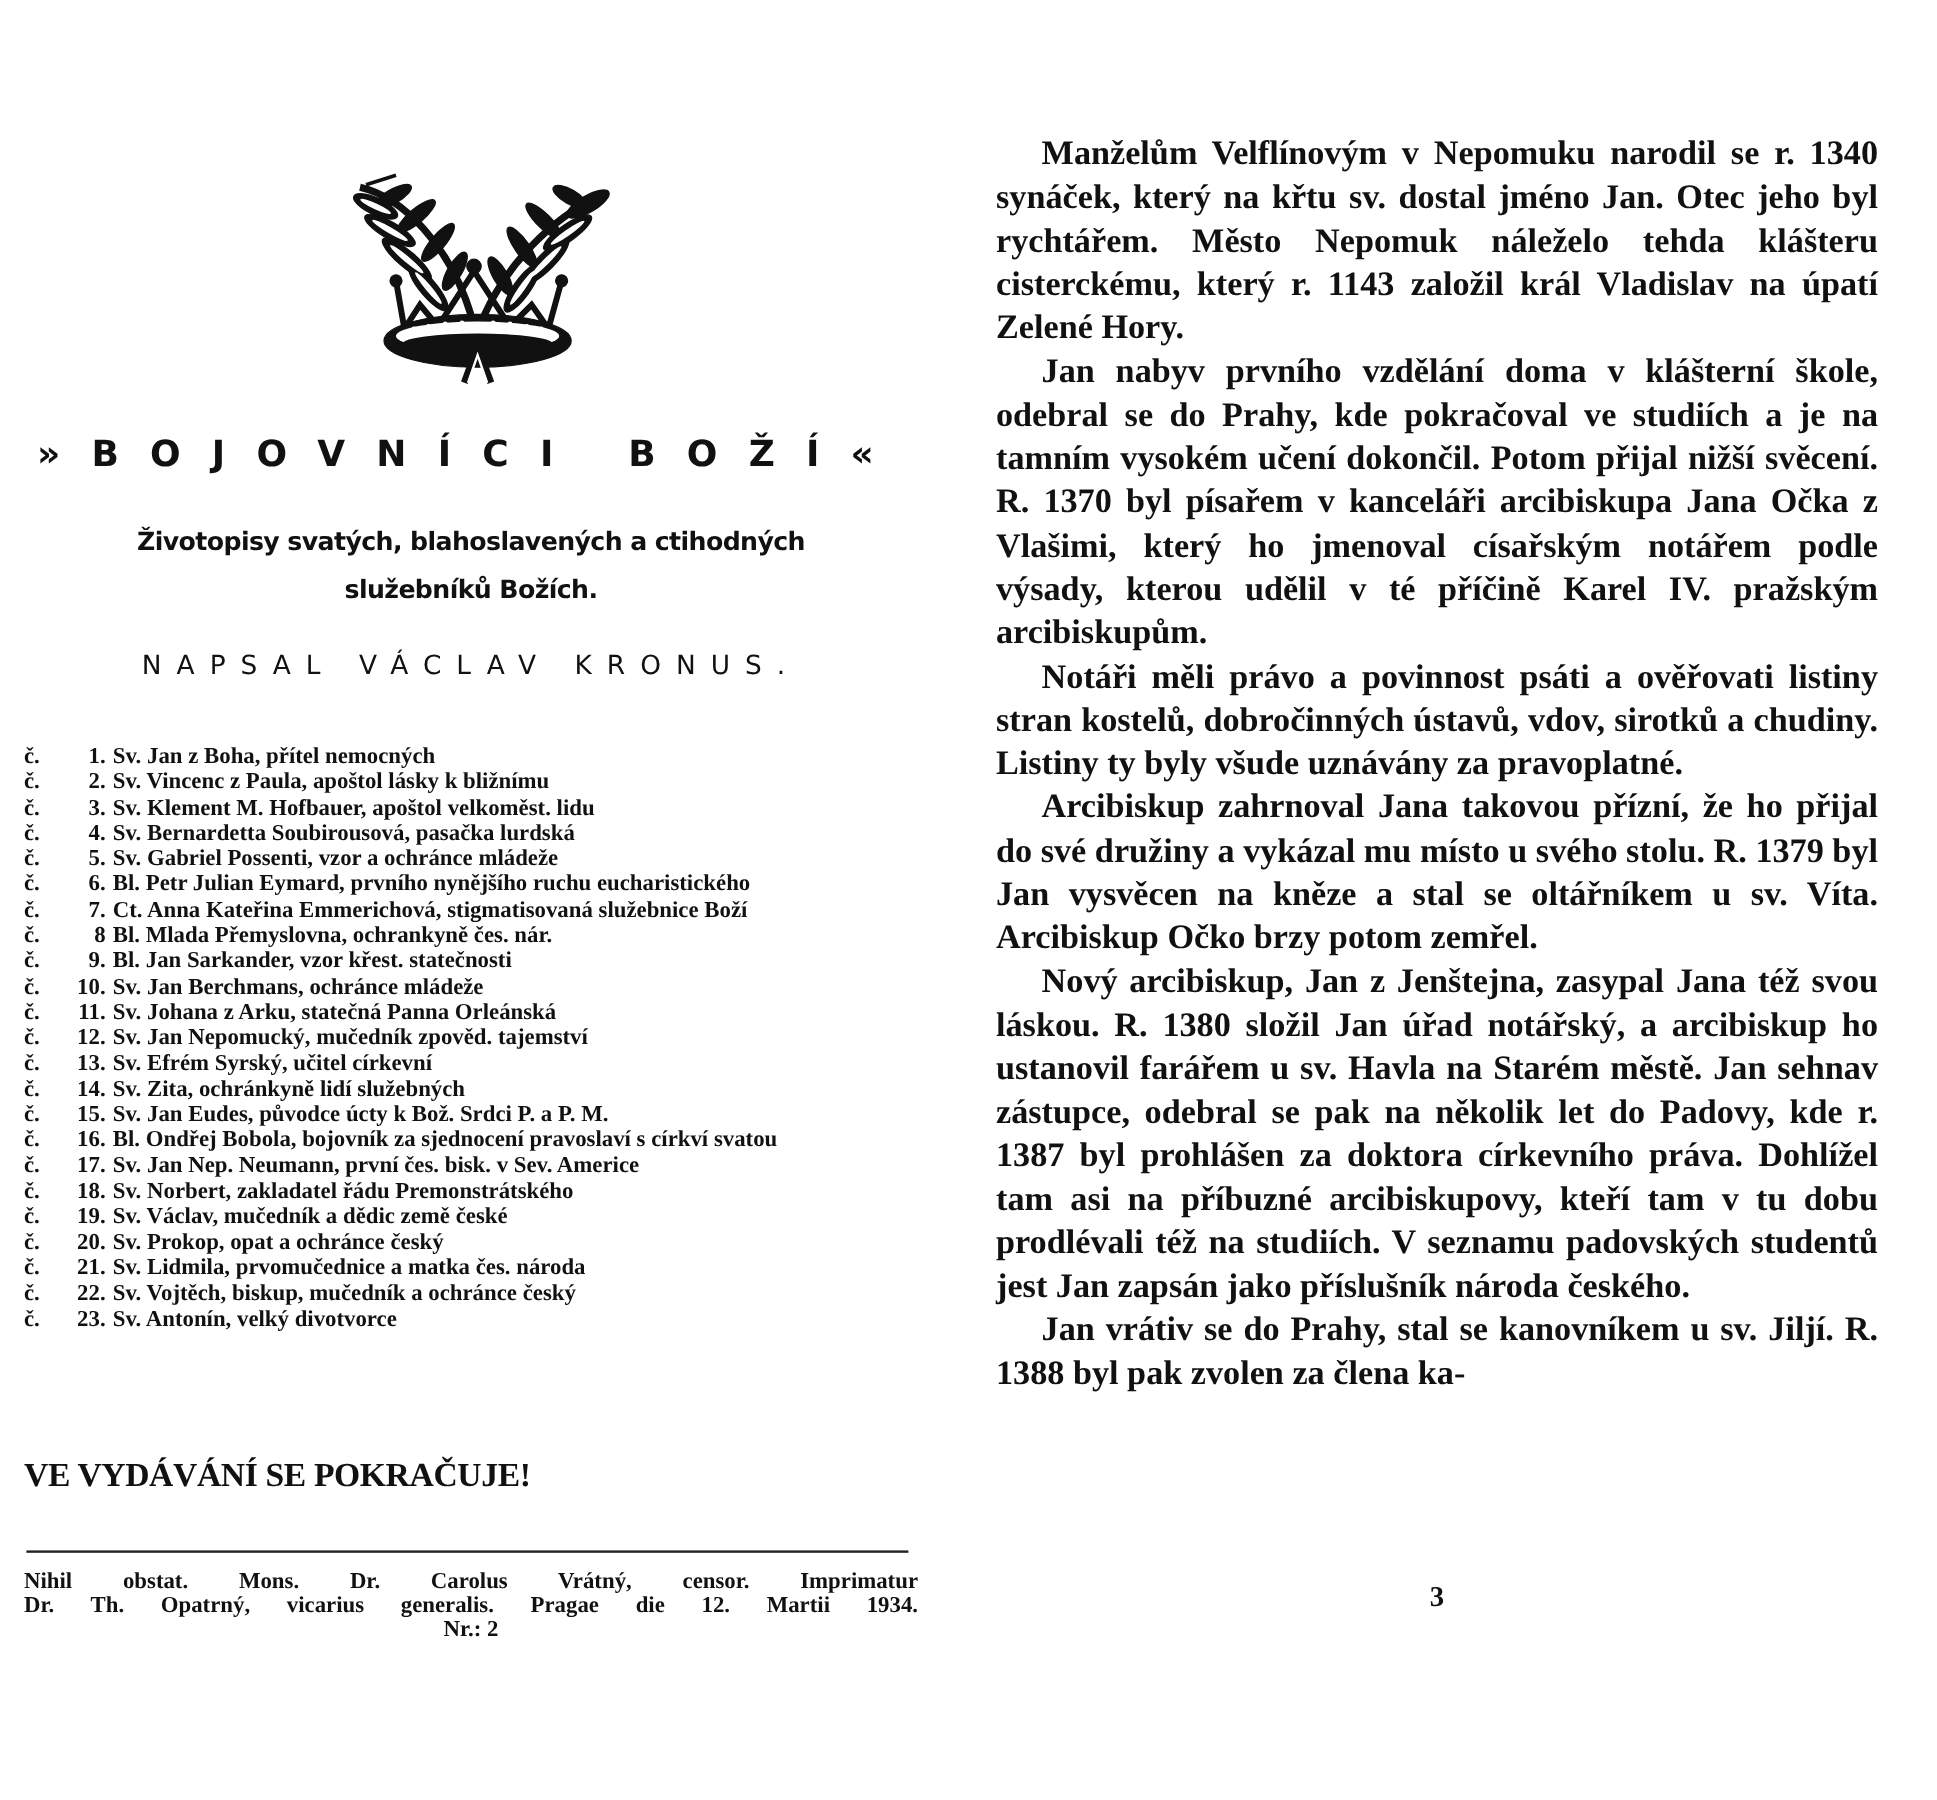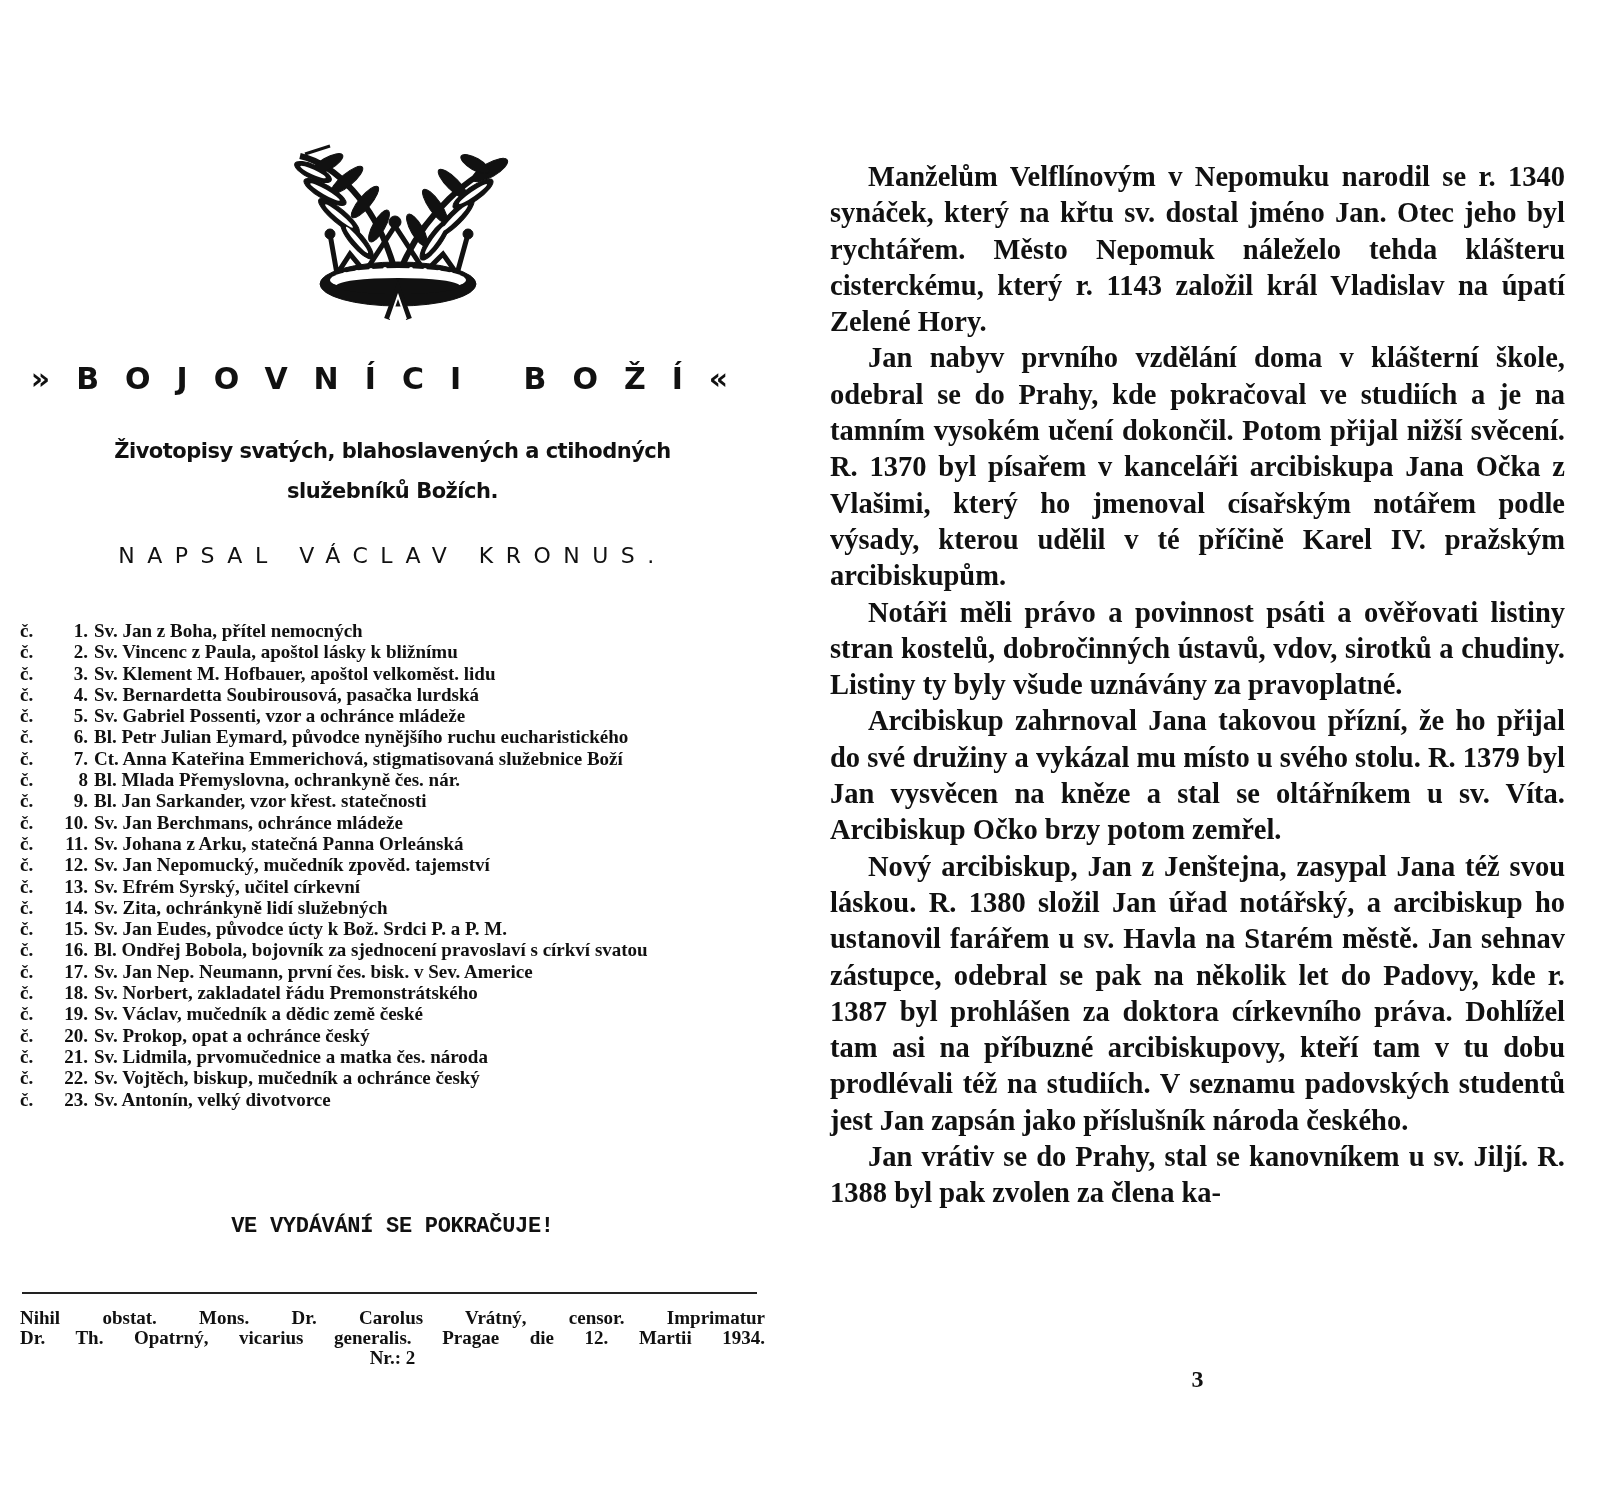--- a/index.html
+++ b/index.html
@@ -4,21 +4,21 @@
 <style>
   html, body { margin: 0; padding: 0; background: #ffffff; }
   body {
     width: 1614px; height: 1500px; position: relative; overflow: hidden;
     color: #111111;
   }
   .page-left {
     position: absolute; left: 20px; top: 16px; width: 745px; height: 1500px;
   }
   .page-right {
-    position: absolute; left: 830px; top: 0; width: 735px; height: 1336px; margin-top: 48px;
+    position: absolute; left: 830px; top: 0; width: 735px; height: 1336px;
   }
   .emblem {
     position: absolute; left: 255px; top: 118px; width: 245px; height: 190px;
   }
   .series-title {
     position: absolute; left: 0; top: 345px; width: 745px;
     font-family: "DejaVu Sans", sans-serif; font-weight: bold;
     font-size: 30px; letter-spacing: 26px; white-space: nowrap;
     text-align: center;
   }
@@ -39,22 +39,22 @@
     margin: 0; padding: 0; list-style: none;
     font-family: "Liberation Serif", serif; font-weight: bold;
     font-size: 19px; line-height: 21.3px;
   }
   .volume-list li { display: flex; }
   .vol-prefix { width: 32px; flex: 0 0 32px; }
   .vol-num { width: 36px; flex: 0 0 36px; text-align: right; padding-right: 6px; }
   .vol-text { flex: 1; }
   .continuation {
     position: absolute; left: 0; top: 1198px; width: 745px;
-    font-family: Liberation Mono, monospace; font-weight: bold;
-    font-size: 22px; text-align: center; letter-spacing: -0.3px;
+    font-family: Liberation Serif, serif; font-weight: bold;
+    font-size: 28px; letter-spacing: -0.3px;
   }
   .rule {
     position: absolute; left: 2px; top: 1276px; width: 735px; height: 0;
     border-top: 2px solid #222222;
   }
   .imprimatur {
     position: absolute; left: 0; top: 1292px; width: 745px;
     font-family: "Liberation Serif", serif; font-weight: bold;
     font-size: 19px; line-height: 20px; text-align: justify;
   }
@@ -170,21 +170,21 @@
         <span class="vol-text">Sv. Bernardetta Soubirousová, pasačka lurdská</span>
       </li>
       <li>
         <span class="vol-prefix">č.</span>
         <span class="vol-num">5.</span>
         <span class="vol-text">Sv. Gabriel Possenti, vzor a ochránce mládeže</span>
       </li>
       <li>
         <span class="vol-prefix">č.</span>
         <span class="vol-num">6.</span>
-        <span class="vol-text">Bl. Petr Julian Eymard, původce nynějšího ruchu eucharistického</span>
+        <span class="vol-text">Bl. Petr Julian Eymard, prvního nynějšího ruchu eucharistického</span>
       </li>
       <li>
         <span class="vol-prefix">č.</span>
         <span class="vol-num">7.</span>
         <span class="vol-text">Ct. Anna Kateřina Emmerichová, stigmatisovaná služebnice Boží</span>
       </li>
       <li>
         <span class="vol-prefix">č.</span>
         <span class="vol-num">8</span>
         <span class="vol-text">Bl. Mlada Přemyslovna, ochrankyně čes. nár.</span>

